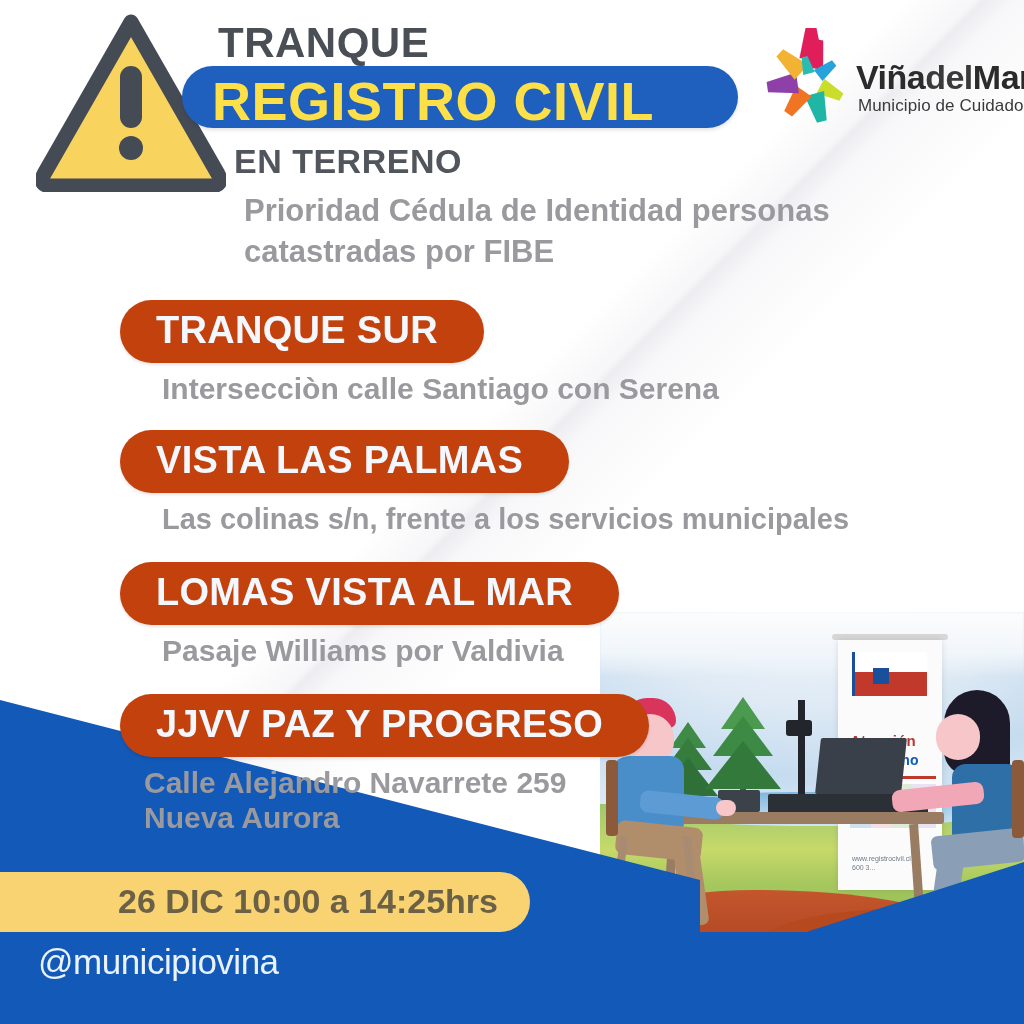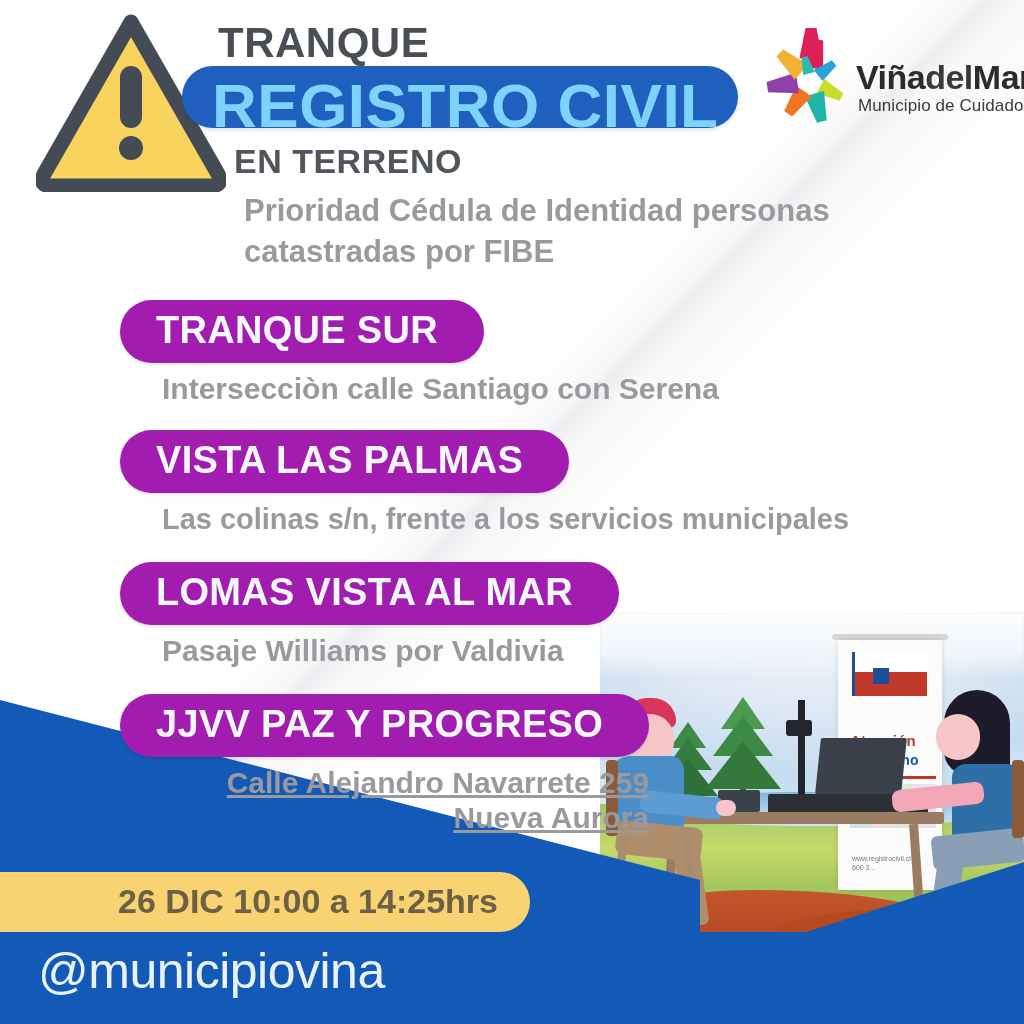--- a/index.html
+++ b/index.html
@@ -146,21 +146,21 @@
     font-size:42px;font-weight:bold;color:#4a4f55;letter-spacing:.5px;
     line-height:1;
   }
   .titlebar{
     position:absolute;left:182px;top:66px;width:556px;height:62px;
     background:#1F5FBE;border-radius:31px;
     box-shadow:0 2px 4px rgba(0,0,0,.12);
   }
   .titlebar span{
     position:absolute;left:30px;top:4px;
-    font-size:62px;font-weight:bold;color:#7dd3fc;letter-spacing:.5px;
+    font-size:54px;font-weight:bold;color:#fde047;letter-spacing:.5px;
     white-space:nowrap;
   }
   .enterreno{
     position:absolute;left:234px;top:142px;
     font-size:34px;font-weight:bold;color:#51565c;letter-spacing:.5px;
   }
   .subtitle{
     position:absolute;left:222px;top:191px;width:700px;
     font-size:31px;font-weight:bold;color:#9a9a9e;line-height:1.32;margin-left:22px;
   }
@@ -176,21 +176,21 @@
   .logo-t1 .light{font-weight:bold;color:#3a3a3a;}
   .logo-t2{
     position:absolute;left:100px;top:70px;
     font-size:17px;color:#3a3a3a;letter-spacing:.1px;white-space:nowrap;
   }
 
   
   .loc{position:absolute;}
   .pill{
     display:inline-block;
-    background:#a21caf;border-radius:32px;
+    background:#c2410c;border-radius:32px;
     padding:9px 46px 11px 36px;
     box-shadow:0 2px 3px rgba(0,0,0,.10);
   }
   .pill span{
     font-size:38px;font-weight:bold;color:#f3f8ff;letter-spacing:.3px;
     white-space:nowrap;
   }
   .addr{
     margin-top:8px;margin-left:42px;
     font-size:30px;font-weight:bold;color:#9a9a9e;line-height:1.18;
@@ -204,21 +204,21 @@
     background:#F9D271;border-radius:0 30px 30px 0;
   }
   .dateband span{
     position:absolute;right:32px;top:10px;
     font-size:34px;font-weight:bold;color:#6b6146;white-space:nowrap;
   }
 
   
   .handle{
     position:absolute;left:38px;top:942px;
-    font-size:50px;color:#eaf2fb;letter-spacing:-.5px;
+    font-size:35px;color:#eaf2fb;letter-spacing:-.5px;
   }
 </style>
 </head>
 <body>
 
 <div id="poster">
 
   <div class="sheen"></div>
   <div class="sheen2"></div>
 
@@ -356,21 +356,21 @@
     <div class="pill">
       <span>VISTA LAS PALMAS</span>
     </div>
     <div class="addr narrow">Las colinas s/n, frente a los servicios municipales</div>
   </div>
 
   <div class="loc" style="left:120px;top:694px;">
     <div class="pill">
       <span>JJVV PAZ Y PROGRESO</span>
     </div>
-    <div class="addr" style="text-align:right;margin-left:24px;text-decoration:underline;">Calle Alejandro Navarrete 259
+    <div class="addr" style="text-align:left;margin-left:24px;">Calle Alejandro Navarrete 259
 Nueva Aurora</div>
   </div>
 
   <div class="dateband">
     <span>26 DIC 10:00 a 14:25hrs</span>
   </div>
 
   <div class="handle">@municipiovina</div>
 
 </div>

